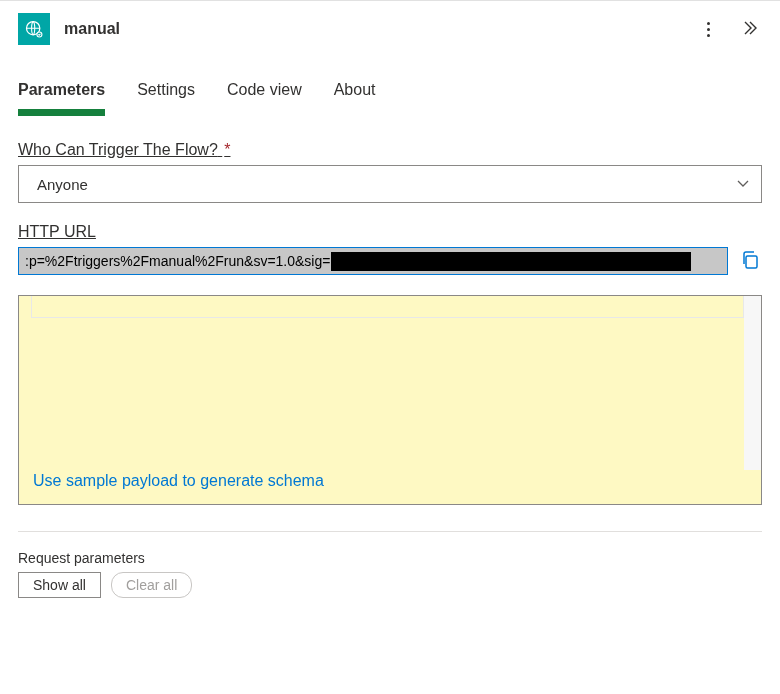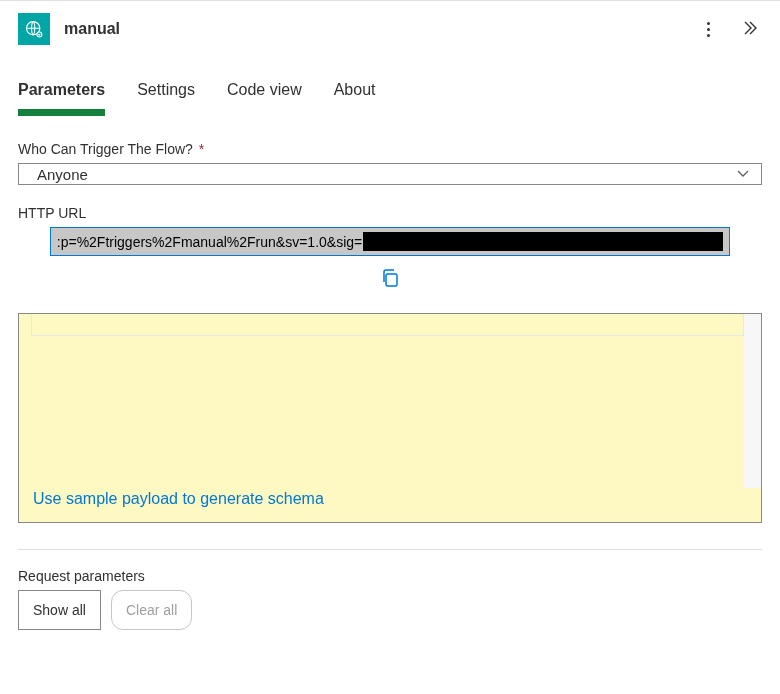--- a/index.html
+++ b/index.html
@@ -58,43 +58,43 @@
     color: #323130;
   }
   .tab.active {
     font-weight: 600;
     border-bottom: 7px solid #15803d;
   }
   .body {
     padding: 24px 18px 0 18px;
   }
   .field-label {
-    font-size: 14px;
+    font-size: 16px;
     color: #323130;
     margin-bottom: 6px;
+    text-decoration: underline;
   }
   .req { color: #a4262c; margin-left: 2px;}
   .select {
     display: flex;
     justify-content: space-between;
     align-items: center;
     border: 1px solid #8a8886;
     padding: 6px 12px;
     cursor: pointer;
     background: #fff;
     font-size: 15px;
-    height: 22px;
+    height: 38px;
   }
   .select span:first-child { padding-left: 6px; }
   .group { margin-bottom: 20px; }
   .url-row {
     display: flex;
     align-items: center;
     gap: 10px;
-    flex-direction: column;
   }
   .url-box {
     border: 1px solid #0078d4;
     background: #c7c7c7;
     padding: 4px 6px;
     height: 28px;
     flex: 1;
     display: flex;
     align-items: center;
     font-size: 14px;
@@ -156,21 +156,21 @@
     border: 1px solid #8a8886;
     padding: 4px 10px;
     cursor: pointer;
     font-size: 15px;
     height: 32px;
   }
   .btn {
     border: 1px solid #8a8886;
     background: #fff;
     padding: 0 14px;
-    height: 40px;
+    height: 26px;
     font-size: 14px;
     cursor: pointer;
     display:flex; align-items:center;
   }
   .btn.disabled {
     color: #a19f9d;
     border-color: #c8c6c4;
     cursor: default;
     border-radius: 12px;
   }

